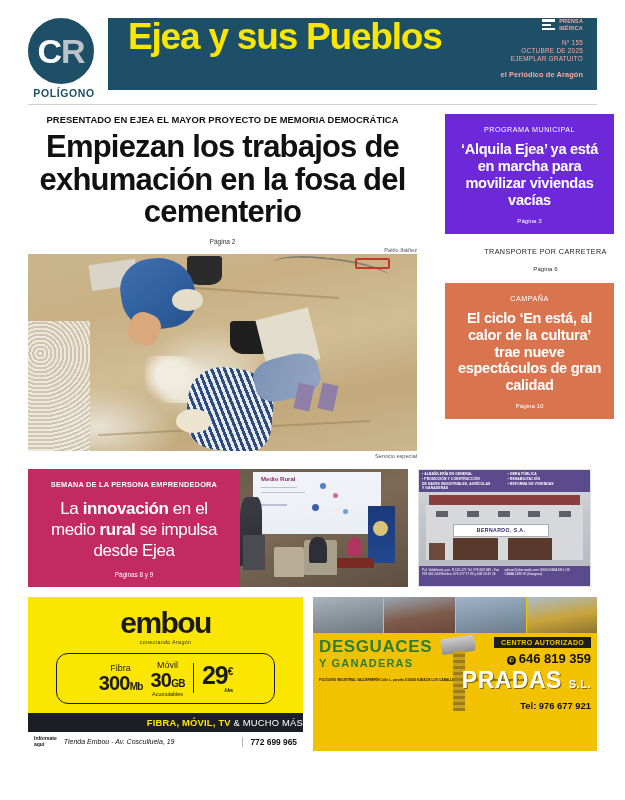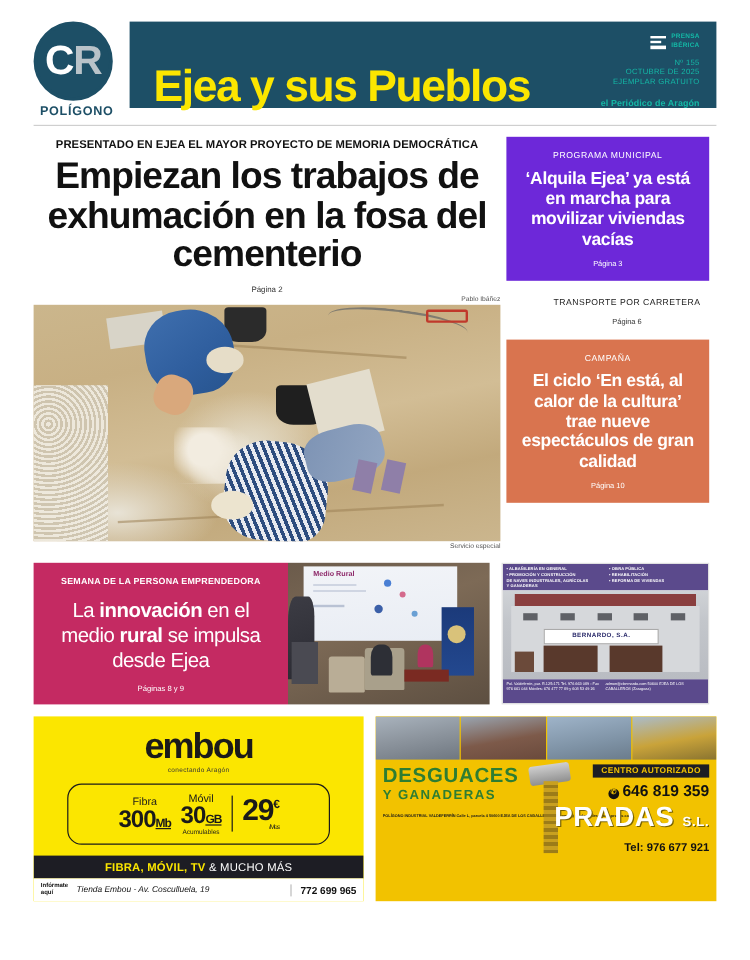--- a/index.html
+++ b/index.html
@@ -20,40 +20,40 @@
     display: flex; align-items: center; justify-content: center;
     font-weight: bold; font-size: 34px; letter-spacing: -1px;
     border: 3px solid #1d4f66;
   }
   .cr-circle .c-letter { color: #ffffff; }
   .cr-circle .r-letter { color: #b9c3c9; }
   .cr-sub { font-size: 10.5px; font-weight: bold; color: #1d4f66; letter-spacing: 0.6px; margin-top: 3px; }
 
   .mast-bar {
     flex: 1; height: 72px; background: #1d4f66; margin-left: 8px;
-    display: flex; align-items: flex-end; justify-content: space-between;
+    display: flex; align-items: flex-start; justify-content: space-between;
     padding: 0 12px 0 20px; position: relative;
   }
   .mast-title {
     color: #fbe600; font-size: 37px; font-weight: bold; letter-spacing: -1.2px;
     line-height: 1; white-space: nowrap;
   }
-  .mast-right { text-align: right; color: #14b8a6; line-height: 1.28; padding-right: 2px; }
+  .mast-right { text-align: right; color: #fca5a5; line-height: 1.28; padding-right: 2px; }
   .pi-logo { display: flex; align-items: center; justify-content: flex-end; gap: 4px; margin-bottom: 7px; }
   .pi-bars { display: flex; flex-direction: column; gap: 2px; }
   .pi-bars i { display: block; width: 13px; height: 2.4px; background: #fff; }
   .pi-bars i:nth-child(2) { width: 9px; }
   .pi-text { font-size: 5.4px; font-weight: bold; line-height: 1.25; text-align: left; letter-spacing: 0.2px; }
   .mast-meta { font-size: 6.4px; letter-spacing: 0.25px; }
   .mast-brand { font-size: 7.4px; font-weight: bold; margin-top: 7px; letter-spacing: 0.1px; }
 
   .rule { margin: 4px 28px 0 28px; border-top: 1px solid #cfcfcf; }
 
   
-  .content { display: flex; padding: 9px 28px 0 28px; gap: 5px; }
+  .content { display: flex; padding: 9px 28px 0 28px; gap: 28px; }
   .col-main { width: 389px; flex: 0 0 389px; }
   .col-side { width: 169px; flex: 0 0 169px; }
 
   .kicker {
     font-size: 9.4px; font-weight: bold; color: #111; letter-spacing: 0.05px;
     text-align: center; margin-bottom: 6px; white-space: nowrap;
   }
   .lead-headline {
     font-size: 31px; font-weight: bold; line-height: 1.05; text-align: center;
     color: #111; letter-spacing: -0.8px;
@@ -176,27 +176,27 @@
   .bottom { display: flex; gap: 10px; padding: 10px 28px 0 28px; }
   .ad-embou { width: 275px; flex: 0 0 275px; background: #fbe600; position: relative; overflow: hidden; }
   .emb-logo { text-align: center; padding: 11px 0 0 0; }
   .emb-word { font-size: 30px; font-weight: bold; color: #1a1a1a; letter-spacing: -1.6px; line-height: 1; }
   .emb-tag { font-size: 5.4px; color: #333; letter-spacing: 0.3px; margin-top: 1px; }
   .emb-box { margin: 8px 28px 0 28px; border: 1.6px solid #1a1a1a; border-radius: 12px;
     display: flex; align-items: center; justify-content: center; padding: 6px 4px; gap: 8px; }
   .emb-cell { text-align: center; color: #1a1a1a; }
   .emb-cell .lbl { font-size: 9px; }
   .emb-cell .big { font-size: 20px; font-weight: bold; letter-spacing: -0.8px; line-height: 1.05; }
-  .emb-cell .big small { font-size: 10px; text-decoration: underline; }
+  .emb-cell .big small { font-size: 10px; }
   .emb-cell .sub { font-size: 5.4px; }
   .emb-div { width: 1.4px; height: 30px; background: #1a1a1a; }
   .emb-price { font-size: 25px; font-weight: bold; letter-spacing: -1px; line-height: 1; }
   .emb-price sup { font-size: 10px; vertical-align: super; }
   .emb-price .per { display: block; font-size: 5.6px; font-weight: normal; text-align: right; }
-  .emb-strip { margin-top: 9px; background: #1d1d24; color: #fbe600; text-align: center;
+  .emb-strip { margin-top: 9px; background: #1d1d24; color: #fbe600; text-align: right;
     font-size: 9.4px; font-weight: bold; padding: 4px 0; letter-spacing: 0.2px; }
   .emb-strip span.light { color: #fff; font-weight: normal; }
   .emb-foot { display: flex; align-items: center; background: #fff; padding: 4px 6px; gap: 7px; }
   .emb-foot .info { font-size: 5px; font-weight: bold; color: #111; line-height: 1.15; }
   .emb-foot .addr { font-size: 7px; font-style: italic; color: #111; flex: 1; }
   .emb-foot .tel { font-size: 8.4px; font-weight: bold; color: #111; border-left: 1px solid #bbb; padding-left: 7px; }
 
   .ad-pradas { flex: 1; background: #f2c200; position: relative; overflow: hidden; }
   .pr-photos { height: 36px; display: flex; gap: 1px; }
   .pr-ph { flex: 1; position: relative; overflow: hidden; }

